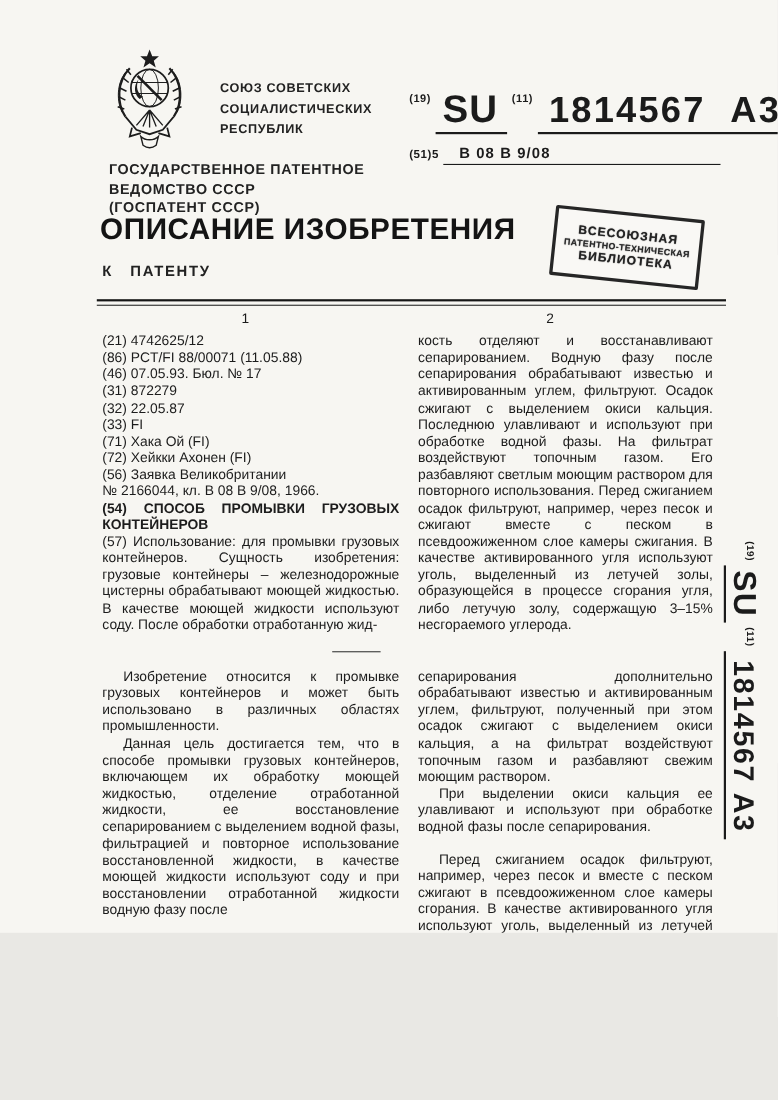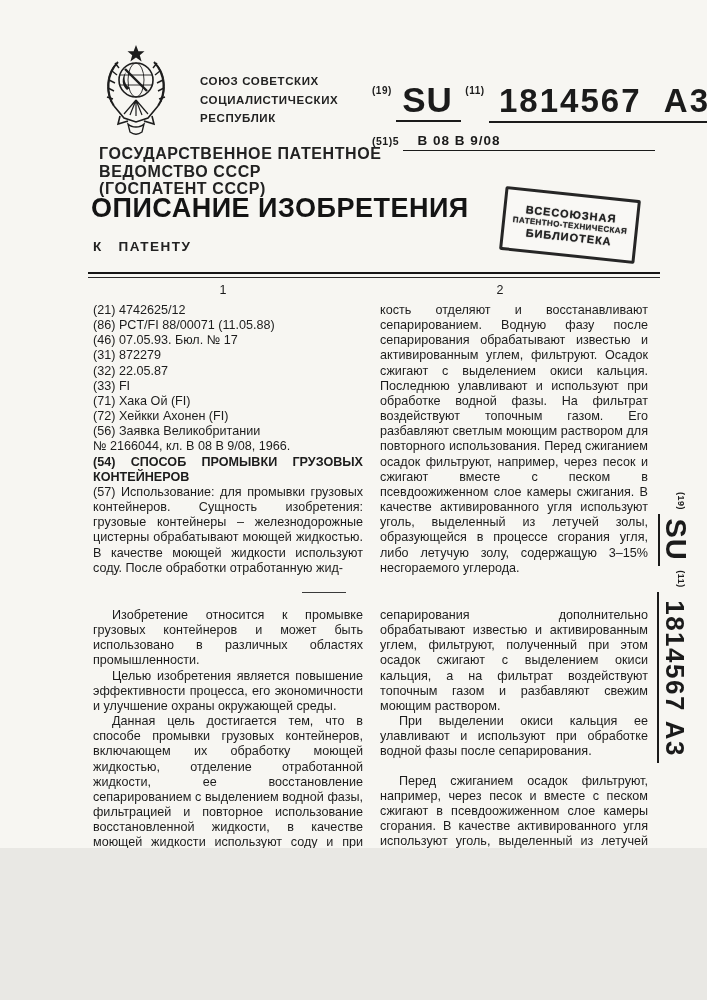--- a/index.html
+++ b/index.html
@@ -14,21 +14,21 @@
     background:#f7f6f2;
     color:#1b1b1b;
     overflow:hidden;
     margin:0 auto;
   }
 
   
   .emblem{position:absolute;left:94px;top:44px;width:84px;height:94px;}
   .union-block{position:absolute;left:200px;top:72px;font-size:11.5px;font-weight:bold;
     letter-spacing:.6px;line-height:18.5px;color:#222;}
-  .office-block{position:absolute;left:99px;top:145px;font-size:16px;font-weight:bold;
+  .office-block{position:absolute;left:99px;top:145px;font-size:13px;font-weight:bold;
     letter-spacing:.6px;line-height:17.5px;color:#222;}
 
   .publine{position:absolute;left:372px;top:80px;white-space:nowrap;}
   .code-small{font-size:10px;font-weight:bold;letter-spacing:.5px;vertical-align:18px;}
   .country-code{font-size:35px;font-weight:bold;letter-spacing:1px;
     border-bottom:2.5px solid #1b1b1b;padding:0 8px 1px 6px;}
   .doc-number{font-size:33px;font-weight:bold;letter-spacing:2px;
     border-bottom:2px solid #1b1b1b;padding:0 4px 2px 10px;}
   .kind-code{font-size:33px;font-weight:bold;}
 
@@ -166,21 +166,20 @@
     <p class="title54">(54) СПОСОБ ПРОМЫВКИ ГРУЗОВЫХ КОНТЕЙНЕРОВ</p>
     <p class="para">(57) Использование: для промывки грузовых контейнеров. Сущность изобретения: грузовые контейнеры – железнодорожные цистерны обрабатывают моющей жидкостью. В качестве моющей жидкости используют соду. После обработки отработанную жид-</p>
   </div>
 
   <div class="col col-ur">
     <p class="para">кость отделяют и восстанавливают сепарированием. Водную фазу после сепарирования обрабатывают известью и активированным углем, фильтруют. Осадок сжигают с выделением окиси кальция. Последнюю улавливают и используют при обработке водной фазы. На фильтрат воздействуют топочным газом. Его разбавляют светлым моющим раствором для повторного использования. Перед сжиганием осадок фильтруют, например, через песок и сжигают вместе с песком в псевдоожиженном слое камеры сжигания. В качестве активированного угля используют уголь, выделенный из летучей золы, образующейся в процессе сгорания угля, либо летучую золу, содержащую 3–15% несгораемого углерода.</p>
   </div>
 
   <div class="col col-ll">
     <p class="para indent">Изобретение относится к промывке грузовых контейнеров и может быть использовано в различных областях промышленности.</p>
-    <p class="para indent">Целью изобретения является повышение эффективности процесса, его экономичности и улучшение охраны окружающей среды.</p>
     <p class="para indent">Данная цель достигается тем, что в способе промывки грузовых контейнеров, включающем их обработку моющей жидкостью, отделение отработанной жидкости, ее восстановление сепарированием с выделением водной фазы, фильтрацией и повторное использование восстановленной жидкости, в качестве моющей жидкости используют соду и при восстановлении отработанной жидкости водную фазу после</p>
   </div>
 
   <div class="col col-lr">
     <p class="para">сепарирования дополнительно обрабатывают известью и активированным углем, фильтруют, полученный при этом осадок сжигают с выделением окиси кальция, а на фильтрат воздействуют топочным газом и разбавляют свежим моющим раствором.</p>
     <p class="para indent">При выделении окиси кальция ее улавливают и используют при обработке водной фазы после сепарирования.</p>
     <p class="para indent gap-top">Перед сжиганием осадок фильтруют, например, через песок и вместе с песком сжигают в псевдоожиженном слое камеры сгорания. В качестве активированного угля используют уголь, выделенный из летучей золы, образующейся в процессе сгорания угля, или золу, содержащую 3 – 15% несгораемого углерода.</p>
   </div>
 
   <div class="side-label">

